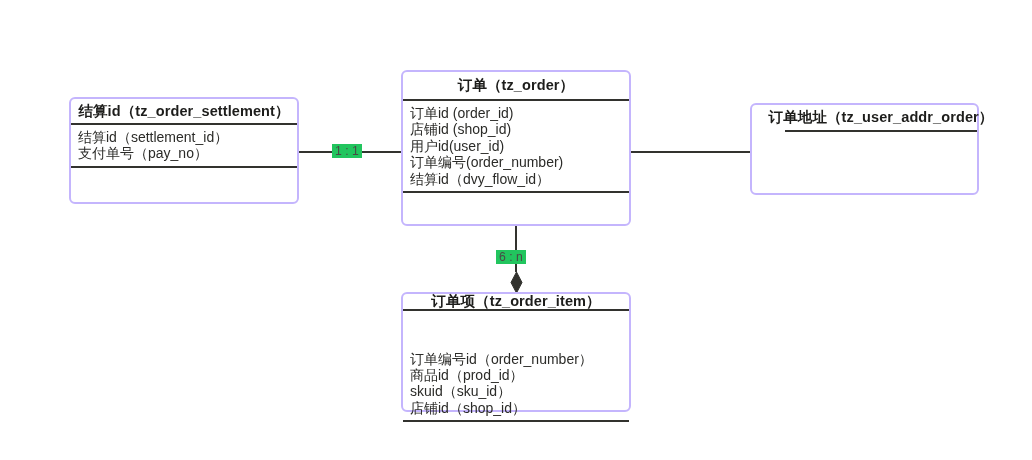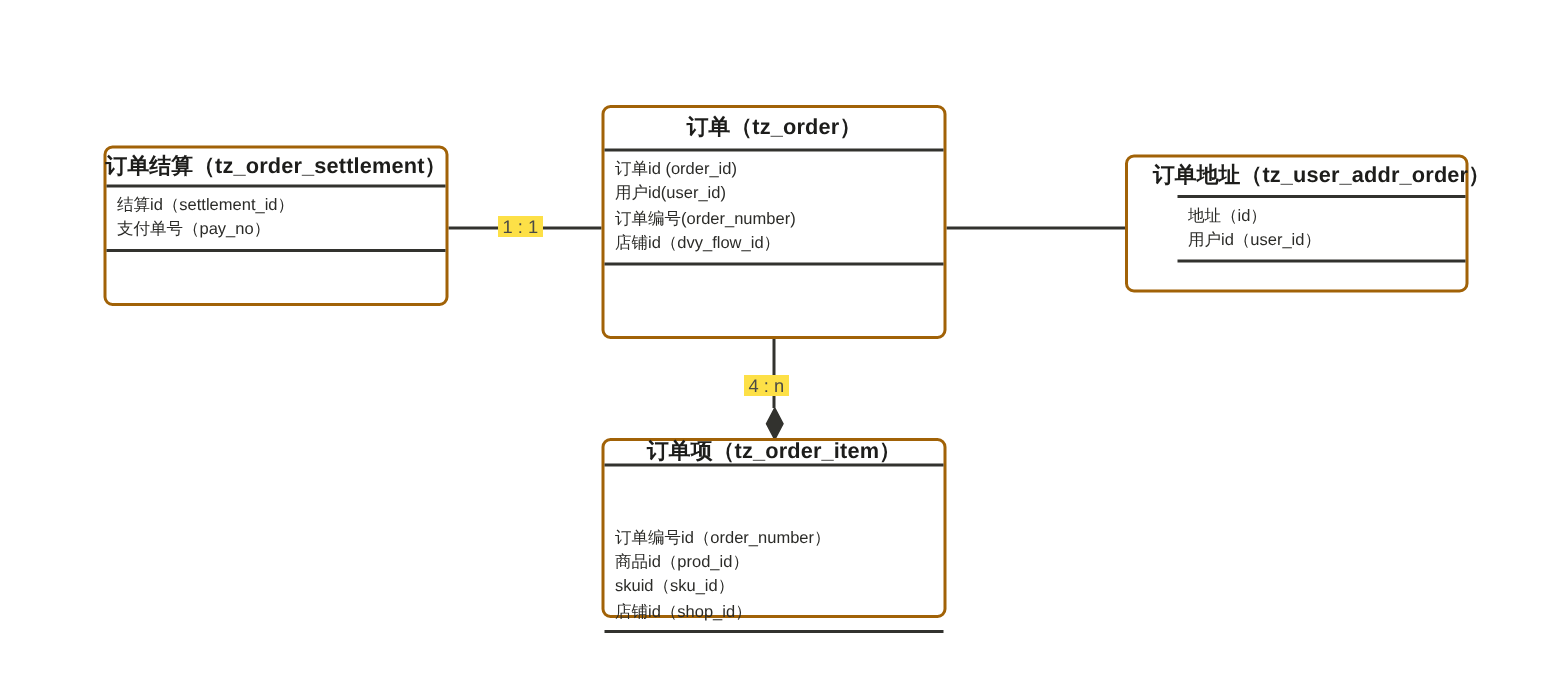--- a/index.html
+++ b/index.html
@@ -13,21 +13,21 @@
     height: 460px;
     background: #ffffff;
     font-family: "Liberation Sans", "DejaVu Sans", sans-serif;
     overflow: hidden;
   }
 
   
   .entity {
     position: absolute;
     box-sizing: border-box;
-    border: 2px solid #a16207;
+    border: 2px solid #c4b5fd;
     border-radius: 6px;
     background: #ffffff;
     display: flex;
     flex-direction: column;
     z-index: 3;
   }
   .entity-title {
     box-sizing: border-box;
     text-align: center;
     font-weight: bold;
@@ -41,21 +41,21 @@
     letter-spacing: 0.1px;
     white-space: nowrap;
   }
   .entity-attrs {
     box-sizing: border-box;
     padding: 4px 0 4px 7px;
     border-bottom: 2px solid #32322e;
     flex: 0 0 auto;
   }
   .attr {
-    font-size: 11px;
+    font-size: 14px;
     line-height: 16.4px;
     color: #2b2b28;
     white-space: nowrap;
   }
   .entity-footer {
     flex: 1 1 auto;
     min-height: 14px;
   }
 
   
@@ -64,21 +64,21 @@
     background: #32322e;
     z-index: 1;
   }
   .edge-h { height: 2px; }
   .edge-v { width: 2px; }
 
   .edge-label {
     position: absolute;
     font-size: 12.2px;
     color: #4a4a46;
-    background: #fde047;
+    background: #22c55e;
     padding: 0 3px;
     white-space: nowrap;
     z-index: 2;
     line-height: 14px;
   }
 
   .diamond {
     position: absolute;
     z-index: 2;
   }
@@ -87,51 +87,48 @@
 <body>
 
 <div id="canvas">
 
   <div class="edge edge-h" style="left:299px; top:151px; width:102px;"></div>
   <div class="edge-label" style="left:332px; top:144px;">1 : 1</div>
 
   <div class="edge edge-h" style="left:631px; top:151px; width:119px;"></div>
 
   <div class="edge edge-v" style="left:515px; top:226px; width:2px; height:46px;"></div>
-  <div class="edge-label" style="left:496px; top:250px;">4 : n</div>
+  <div class="edge-label" style="left:496px; top:250px;">6 : n</div>
   <svg class="diamond" style="left:510px; top:272px;" width="13" height="21" viewBox="0 0 13 21">
     <polygon points="6.5,0 12,10.5 6.5,21 1,10.5" fill="#32322e" stroke="#32322e" stroke-width="1"></polygon>
   </svg>
 
   <div class="entity" style="left:69px; top:97px; width:230px; height:107px;">
-    <div class="entity-title" style="height:26px;">订单结算（tz_order_settlement）</div>
+    <div class="entity-title" style="height:26px;">结算id（tz_order_settlement）</div>
     <div class="entity-attrs">
       <div class="attr">结算id（settlement_id）</div>
       <div class="attr">支付单号（pay_no）</div>
     </div>
     <div class="entity-footer"></div>
   </div>
 
   <div class="entity" style="left:401px; top:70px; width:230px; height:156px;">
     <div class="entity-title" style="height:29px;">订单（tz_order）</div>
     <div class="entity-attrs">
       <div class="attr">订单id (order_id)</div>
+      <div class="attr">店铺id (shop_id)</div>
       <div class="attr">用户id(user_id)</div>
       <div class="attr">订单编号(order_number)</div>
-      <div class="attr">店铺id（dvy_flow_id）</div>
+      <div class="attr">结算id（dvy_flow_id）</div>
     </div>
     <div class="entity-footer"></div>
   </div>
 
   <div class="entity" style="left:750px; top:103px; width:229px; height:92px;padding-left:33px;">
     <div class="entity-title" style="height:27px;">订单地址（tz_user_addr_order）</div>
-    <div class="entity-attrs">
-      <div class="attr">地址（id）</div>
-      <div class="attr">用户id（user_id）</div>
-    </div>
     <div class="entity-footer"></div>
   </div>
 
   <div class="entity" style="left:401px; top:292px; width:230px; height:120px;gap:36px;">
     <div class="entity-title" style="height:27px;">订单项（tz_order_item）</div>
     <div class="entity-attrs">
       <div class="attr">订单编号id（order_number）</div>
       <div class="attr">商品id（prod_id）</div>
       <div class="attr">skuid（sku_id）</div>
       <div class="attr">店铺id（shop_id）</div>

